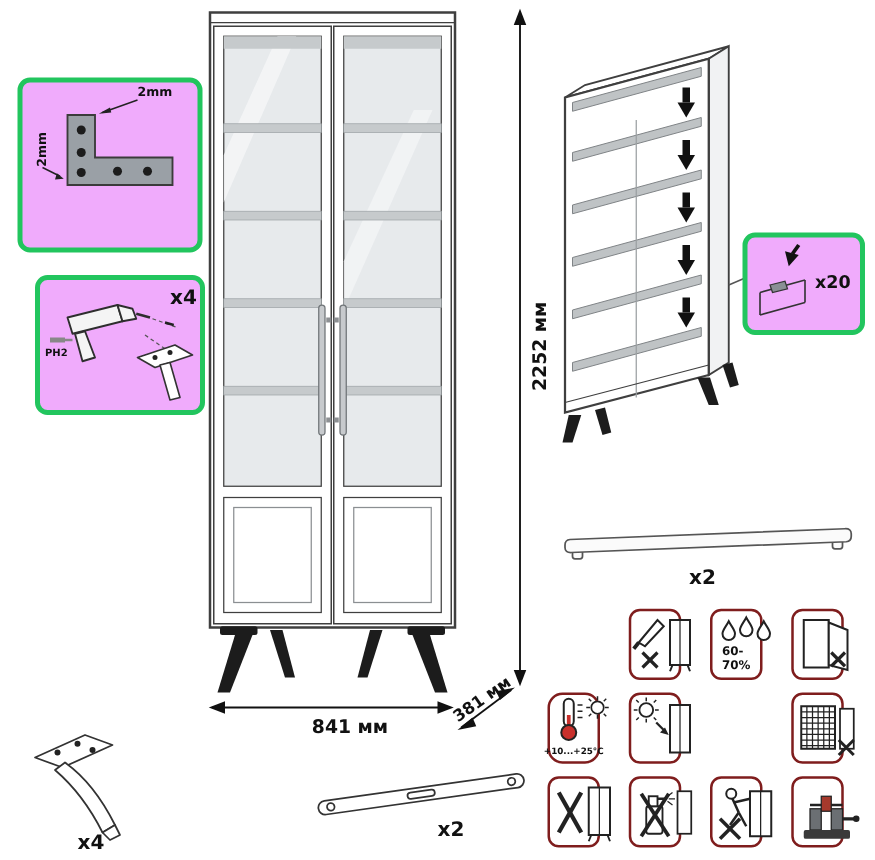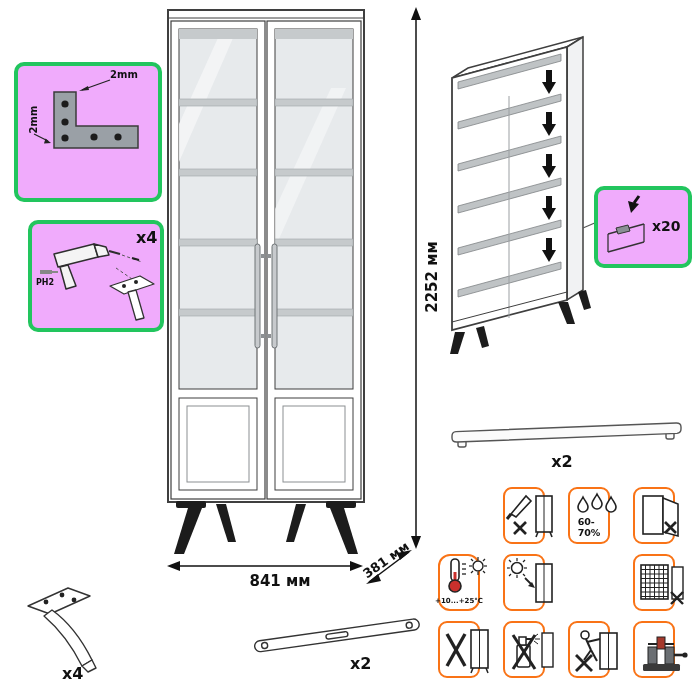--- a/index.html
+++ b/index.html
@@ -7,21 +7,21 @@
   .canvas {
     position:relative; width:700px; height:688px; background:#fff;
     font-family:"DejaVu Sans","Liberation Sans",sans-serif; color:#111; overflow:hidden;
   }
   .art { position:absolute; left:0; top:0; }
   svg { display:block; }
   .inset {
     position:absolute; border:4px solid #22c55e; border-radius:10px; background:#f0abfc;
   }
   .picto {
-    position:absolute; width:42px; height:57px; border:2px solid #f97316;
+    position:absolute; width:42px; height:57px; border:2px solid #7f1d1d;
     border-radius:9px; background:#fff;
   }
   .picto svg { position:absolute; left:0; top:0; }
   .lbl { position:absolute; white-space:nowrap; }
   .dim { font-weight:bold; font-size:15px; }
   .dim-sm { font-weight:bold; font-size:13px; }
   .rotv  { transform:translate(-50%,-50%) rotate(-90deg); }
   .rotd  { transform:translate(-50%,-50%) rotate(-35deg); }
   .ctr   { transform:translateX(-50%); }
   .count { font-weight:bold; font-size:16px; }

